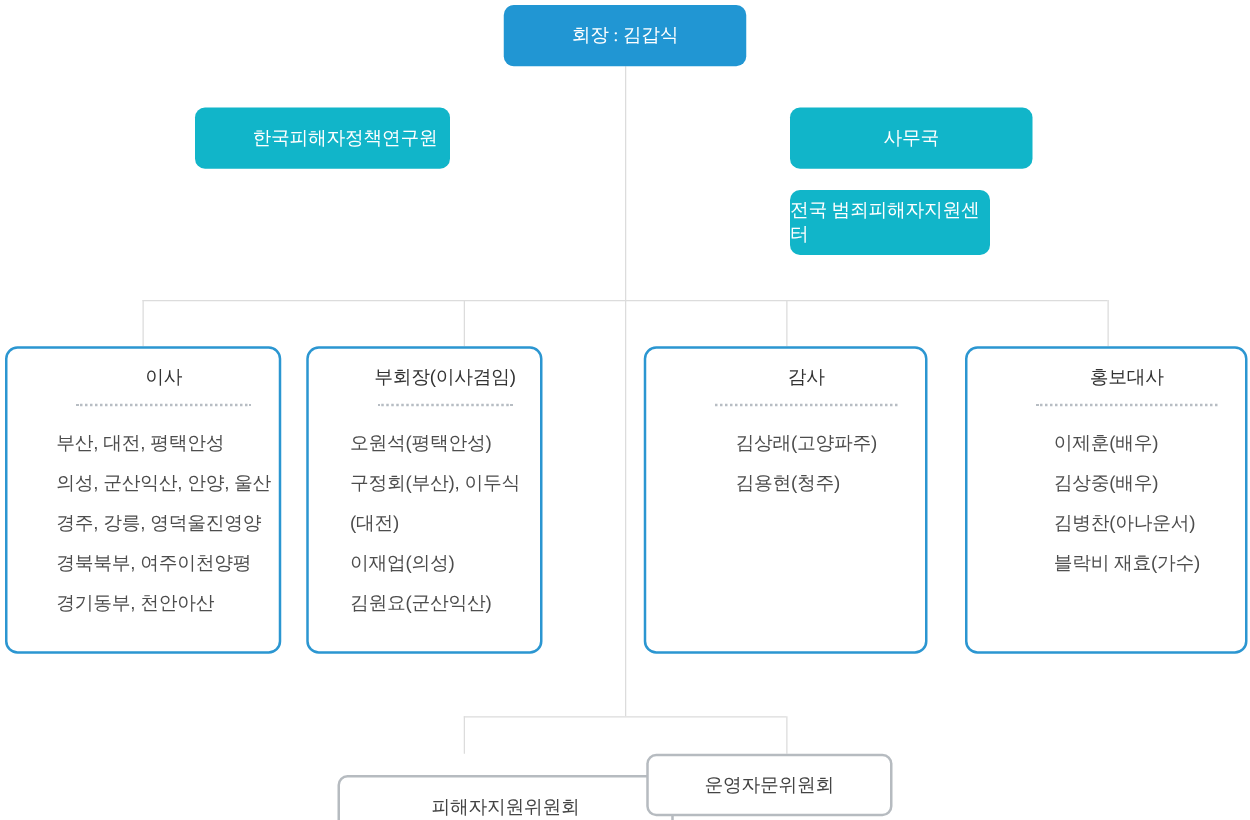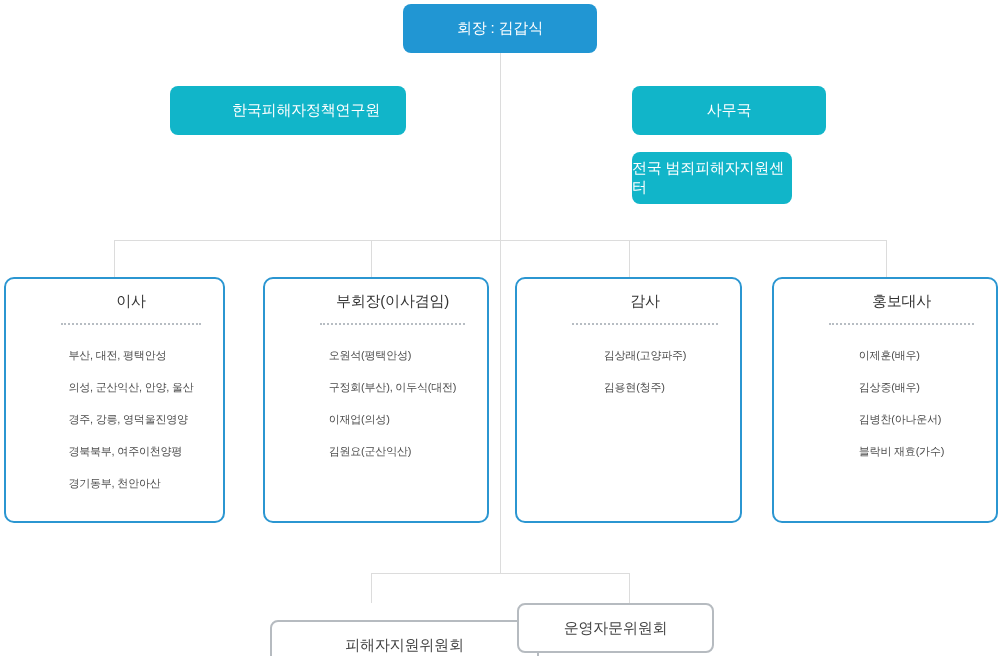--- a/index.html
+++ b/index.html
@@ -17,20 +17,21 @@
   .hline { height:1px; }
 
   
   .node {
     position:absolute;
     display:flex; align-items:center; justify-content:center;
     border-radius:8px;
     color:#ffffff;
     font-size:15px;
     letter-spacing:-0.2px;
+    font-family:Liberation Serif, serif;
   }
   .node-chairman { background:#2196d3; }
   .node-cyan { background:#11b5c9; }
 
   
   .dept {
     position:absolute;
     top:277px; height:246px;
     background:#ffffff;
     border:2px solid #2b96d1;
@@ -51,21 +52,21 @@
     border-top:2px dotted #b7bdc3;
     height:0;
   }
   .dept-body {
     margin-top:14px;
     display:flex;
     justify-content:center;
   }
   .dept-body-inner {
     text-align:left;
-    font-size:11px;
+    font-size:15px;
     line-height:32px;
     color:#4d4d4d;
     letter-spacing:-0.2px;
   }
 
   
   .committee {
     position:absolute;
     top:603px; height:50px;
     background:#ffffff;
@@ -90,21 +91,21 @@
   <div class="line vline" style="left:886px; top:240px; height:37px;"></div>
   <div class="line vline" style="left:500px; top:240px; height:333px;"></div>
   <div class="line hline" style="left:371px; top:573px; width:258px;"></div>
   <div class="line vline" style="left:371px; top:573px; height:30px;"></div>
   <div class="line vline" style="left:629px; top:573px; height:30px;"></div>
 
   <div class="node node-chairman" style="left:403px; top:4px; width:194px; height:49px;">
     <span>회장 : 김갑식</span>
   </div>
 
-  <div class="node node-cyan" style="left:170px; top:86px; width:236px; height:49px;padding-left:36px;">
+  <div class="node node-cyan" style="left:156px; top:86px; width:204px; height:49px;padding-left:36px;">
     <span>한국피해자정책연구원</span>
   </div>
 
   <div class="node node-cyan" style="left:632px; top:86px; width:194px; height:49px;">
     <span>사무국</span>
   </div>
 
   <div class="node node-cyan" style="left:632px; top:152px; width:160px; height:52px;">
     <span>전국 범죄피해자지원센터</span>
   </div>
@@ -116,21 +117,21 @@
       <div class="dept-body-inner">
         <div>부산, 대전, 평택안성</div>
         <div>의성, 군산익산, 안양, 울산</div>
         <div>경주, 강릉, 영덕울진영양</div>
         <div>경북북부, 여주이천양평</div>
         <div>경기동부, 천안아산</div>
       </div>
     </div>
   </div>
 
-  <div class="dept" style="left:263px; width:226px;">
+  <div class="dept" style="left:245px; width:189px;">
     <div class="dept-title">부회장(이사겸임)</div>
     <div class="dept-divider"></div>
     <div class="dept-body">
       <div class="dept-body-inner">
         <div>오원석(평택안성)</div>
         <div>구정회(부산), 이두식(대전)</div>
         <div>이재업(의성)</div>
         <div>김원요(군산익산)</div>
       </div>
     </div>

